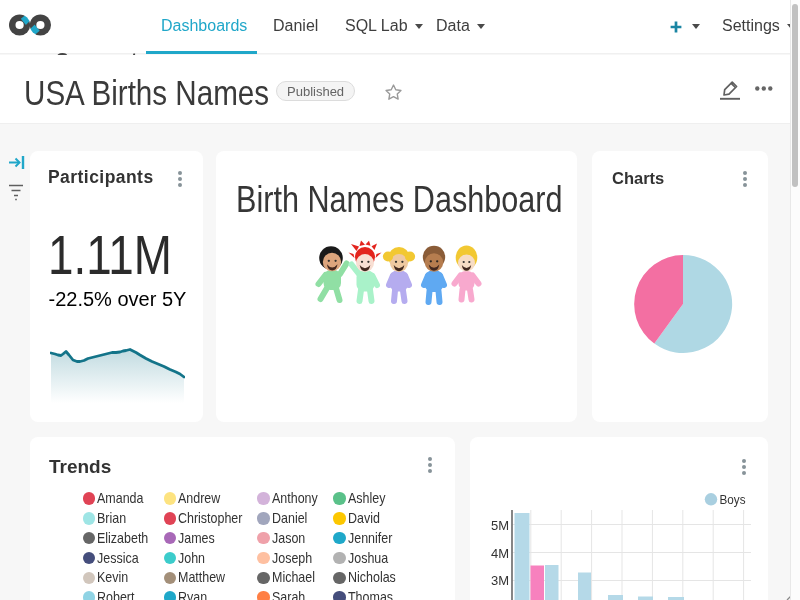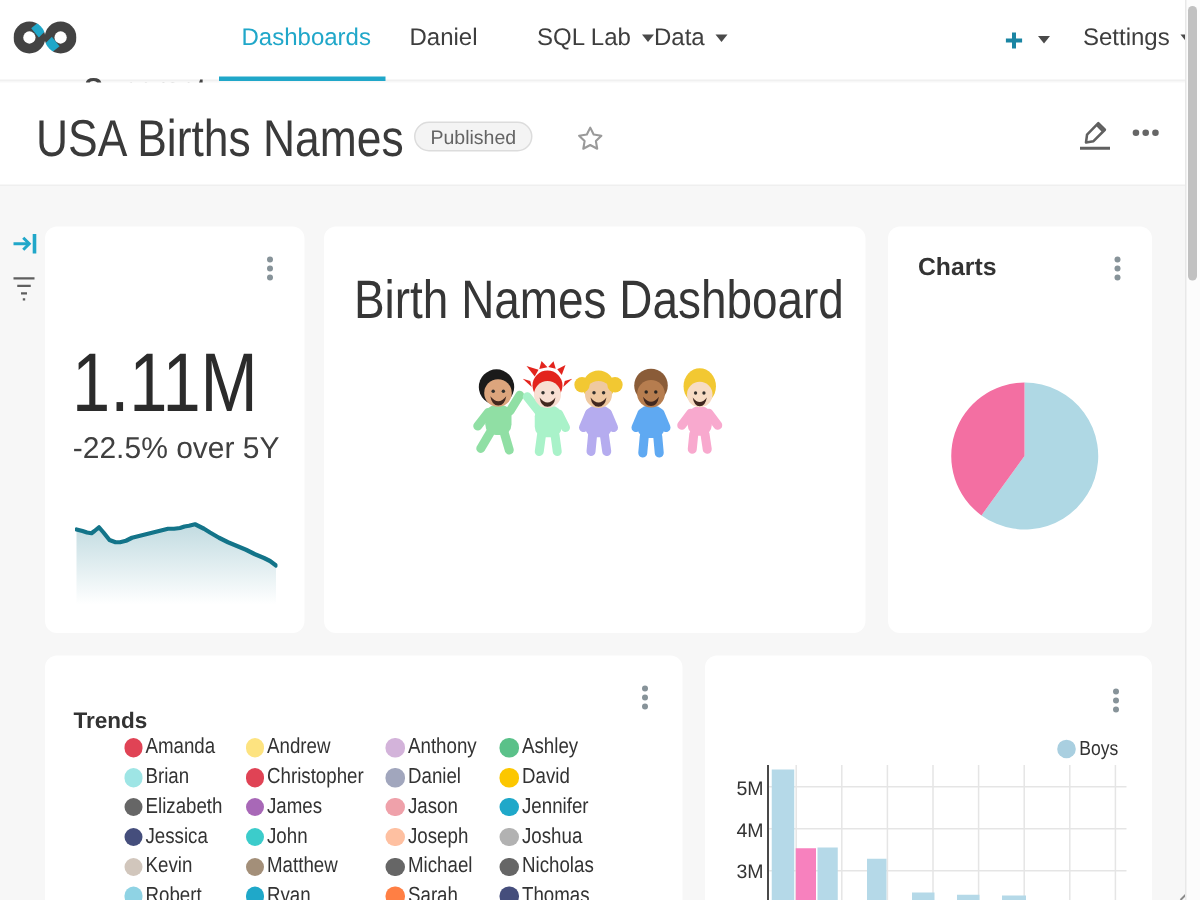--- a/index.html
+++ b/index.html
@@ -43,21 +43,21 @@
     </defs>
     <g mask="url(#lm)">
       <rect x="-2" y="-2" width="46" height="26" fill="#434343"></rect>
       <line x1="14.5" y1="2.6" x2="28" y2="19" stroke="#20A7C9" stroke-width="7"></line>
       <line x1="27.6" y1="4.4" x2="14.4" y2="17.6" stroke="#434343" stroke-width="5.8"></line>
     </g>
   </svg>
   <div class="abs" style="left:56px;top:13px;font-size:19px;font-weight:bold;color:#444;margin-top:36px;">Superset</div>
   <div class="menuitem" style="left:161px;color:#20A7C9;">Dashboards</div>
   <div class="menuitem" style="left:273px;">Daniel</div>
-  <div class="menuitem" style="left:358px;">SQL Lab<span class="caret"></span></div>
+  <div class="menuitem" style="left:345px;">SQL Lab<span class="caret"></span></div>
   <div class="menuitem" style="left:436px;text-align:right;">Data<span class="caret"></span></div>
   <svg class="abs" style="left:670px;top:21px" width="12" height="12" viewBox="0 0 12 12">
     <path d="M6 0.6V11.4 M0.6 6H11.4" stroke="#1A85A3" stroke-width="2.7"></path>
   </svg>
   <span class="caret abs" style="left:685px;top:24px;"></span>
   <div class="menuitem" style="left:722px;">Settings<span class="caret"></span></div>
   <div id="underline"></div>
 </div>
 
 <div id="hdr">
@@ -86,27 +86,28 @@
   <path d="M15 2v13" stroke="#20A7C9" stroke-width="2.4"></path>
 </svg>
 <svg class="abs" style="left:8px;top:183px" width="16" height="18" viewBox="0 0 16 18">
   <path d="M1 2.5h14" stroke="#5F5F5F" stroke-width="1.5"></path>
   <path d="M3.5 7.5h9" stroke="#5F5F5F" stroke-width="1.5"></path>
   <path d="M6 12.5h4" stroke="#5F5F5F" stroke-width="1.5"></path>
   <path d="M7.2 16.5h1.6" stroke="#5F5F5F" stroke-width="1.5"></path>
 </svg>
 
 <div class="card" style="left:30px;top:151px;width:173px;height:271px;">
+  <div class="cardtitle" style="left:18px;top:16px;font-size:17.5px;letter-spacing:0.45px;">Participants</div>
   <div class="kebab" style="left:148px;top:20px;">
       <div></div>
       <div></div>
       <div></div>
     </div>
   <div class="abs" style="left:18px;top:72px;font-size:55.5px;color:#2B2B2B;transform:scaleX(0.825);transform-origin:0 0;white-space:nowrap;">1.11M</div>
-  <div class="abs" style="left:18.5px;top:137px;font-size:20px;color:#404040;white-space:nowrap;">-22.5% over 5Y</div>
+  <div class="abs" style="left:18.5px;top:137px;font-size:20px;color:#000000;white-space:nowrap;">-22.5% over 5Y</div>
   <svg class="abs" style="left:20px;top:196px" width="135" height="57" viewBox="0 0 135 57">
     <defs>
       <linearGradient id="areagrad" x1="0" y1="0" x2="0" y2="1">
         <stop offset="0" stop-color="#8FBEC8" stop-opacity="0.55"></stop>
         <stop offset="1" stop-color="#8FBEC8" stop-opacity="0"></stop>
       </linearGradient>
     </defs>
     <path d="M1 6 L5 7 L8 8 L11 8.5 L13 7 L16 4.5 L19 8 L23 13 L27 14.5 L30 14.5 L34 13.5 L38 11.5 L42 10.5 L46 9.5 L50 8.5 L54 7.5 L58 6.5 L62 5.5 L66 5.5 L70 5 L73 4 L76 3.5 L80 2.5 L83 4 L86 5.5 L90 8 L96 11.5 L102 14.5 L108 17 L114 19.5 L120 22.5 L126 25 L130 27 L134 30 L134 56 L1 56 Z" fill="url(#areagrad)" stroke="none"></path>
     <path d="M1 6 L5 7 L8 8 L11 8.5 L13 7 L16 4.5 L19 8 L23 13 L27 14.5 L30 14.5 L34 13.5 L38 11.5 L42 10.5 L46 9.5 L50 8.5 L54 7.5 L58 6.5 L62 5.5 L66 5.5 L70 5 L73 4 L76 3.5 L80 2.5 L83 4 L86 5.5 L90 8 L96 11.5 L102 14.5 L108 17 L114 19.5 L120 22.5 L126 25 L130 27 L134 30" fill="none" stroke="#137489" stroke-width="2.8" stroke-linejoin="round" stroke-linecap="round"></path>
   </svg>
@@ -210,21 +211,21 @@
       <div></div>
       <div></div>
     </div>
   <svg class="abs" style="left:40.5px;top:103px" width="100" height="100" viewBox="0 0 100 100">
     <path d="M50 50 L50 1 A49 49 0 1 1 21.3 89.6 Z" fill="#AFD8E4"></path>
     <path d="M50 50 L21.3 89.6 A49 49 0 0 1 50 1 Z" fill="#F36FA2"></path>
   </svg>
 </div>
 
 <div class="card" style="left:30px;top:437px;width:425px;height:240px;">
-  <div class="cardtitle" style="left:19px;top:35px;font-size:15px;">Trends</div>
+  <div class="cardtitle" style="left:19px;top:19px;font-size:19px;">Trends</div>
   <div class="kebab" style="left:398px;top:19.5px;">
       <div></div>
       <div></div>
       <div></div>
     </div>
 </div>
 <div class="lgdot" style="left:82.6px;top:492.40px;background:#E04355"></div>
 <div class="lgtxt" style="left:96.8px;top:490.30px;">Amanda</div>
 <div class="lgdot" style="left:164.0px;top:492.40px;background:#FDE380"></div>
 <div class="lgtxt" style="left:178.2px;top:490.30px;">Andrew</div>

